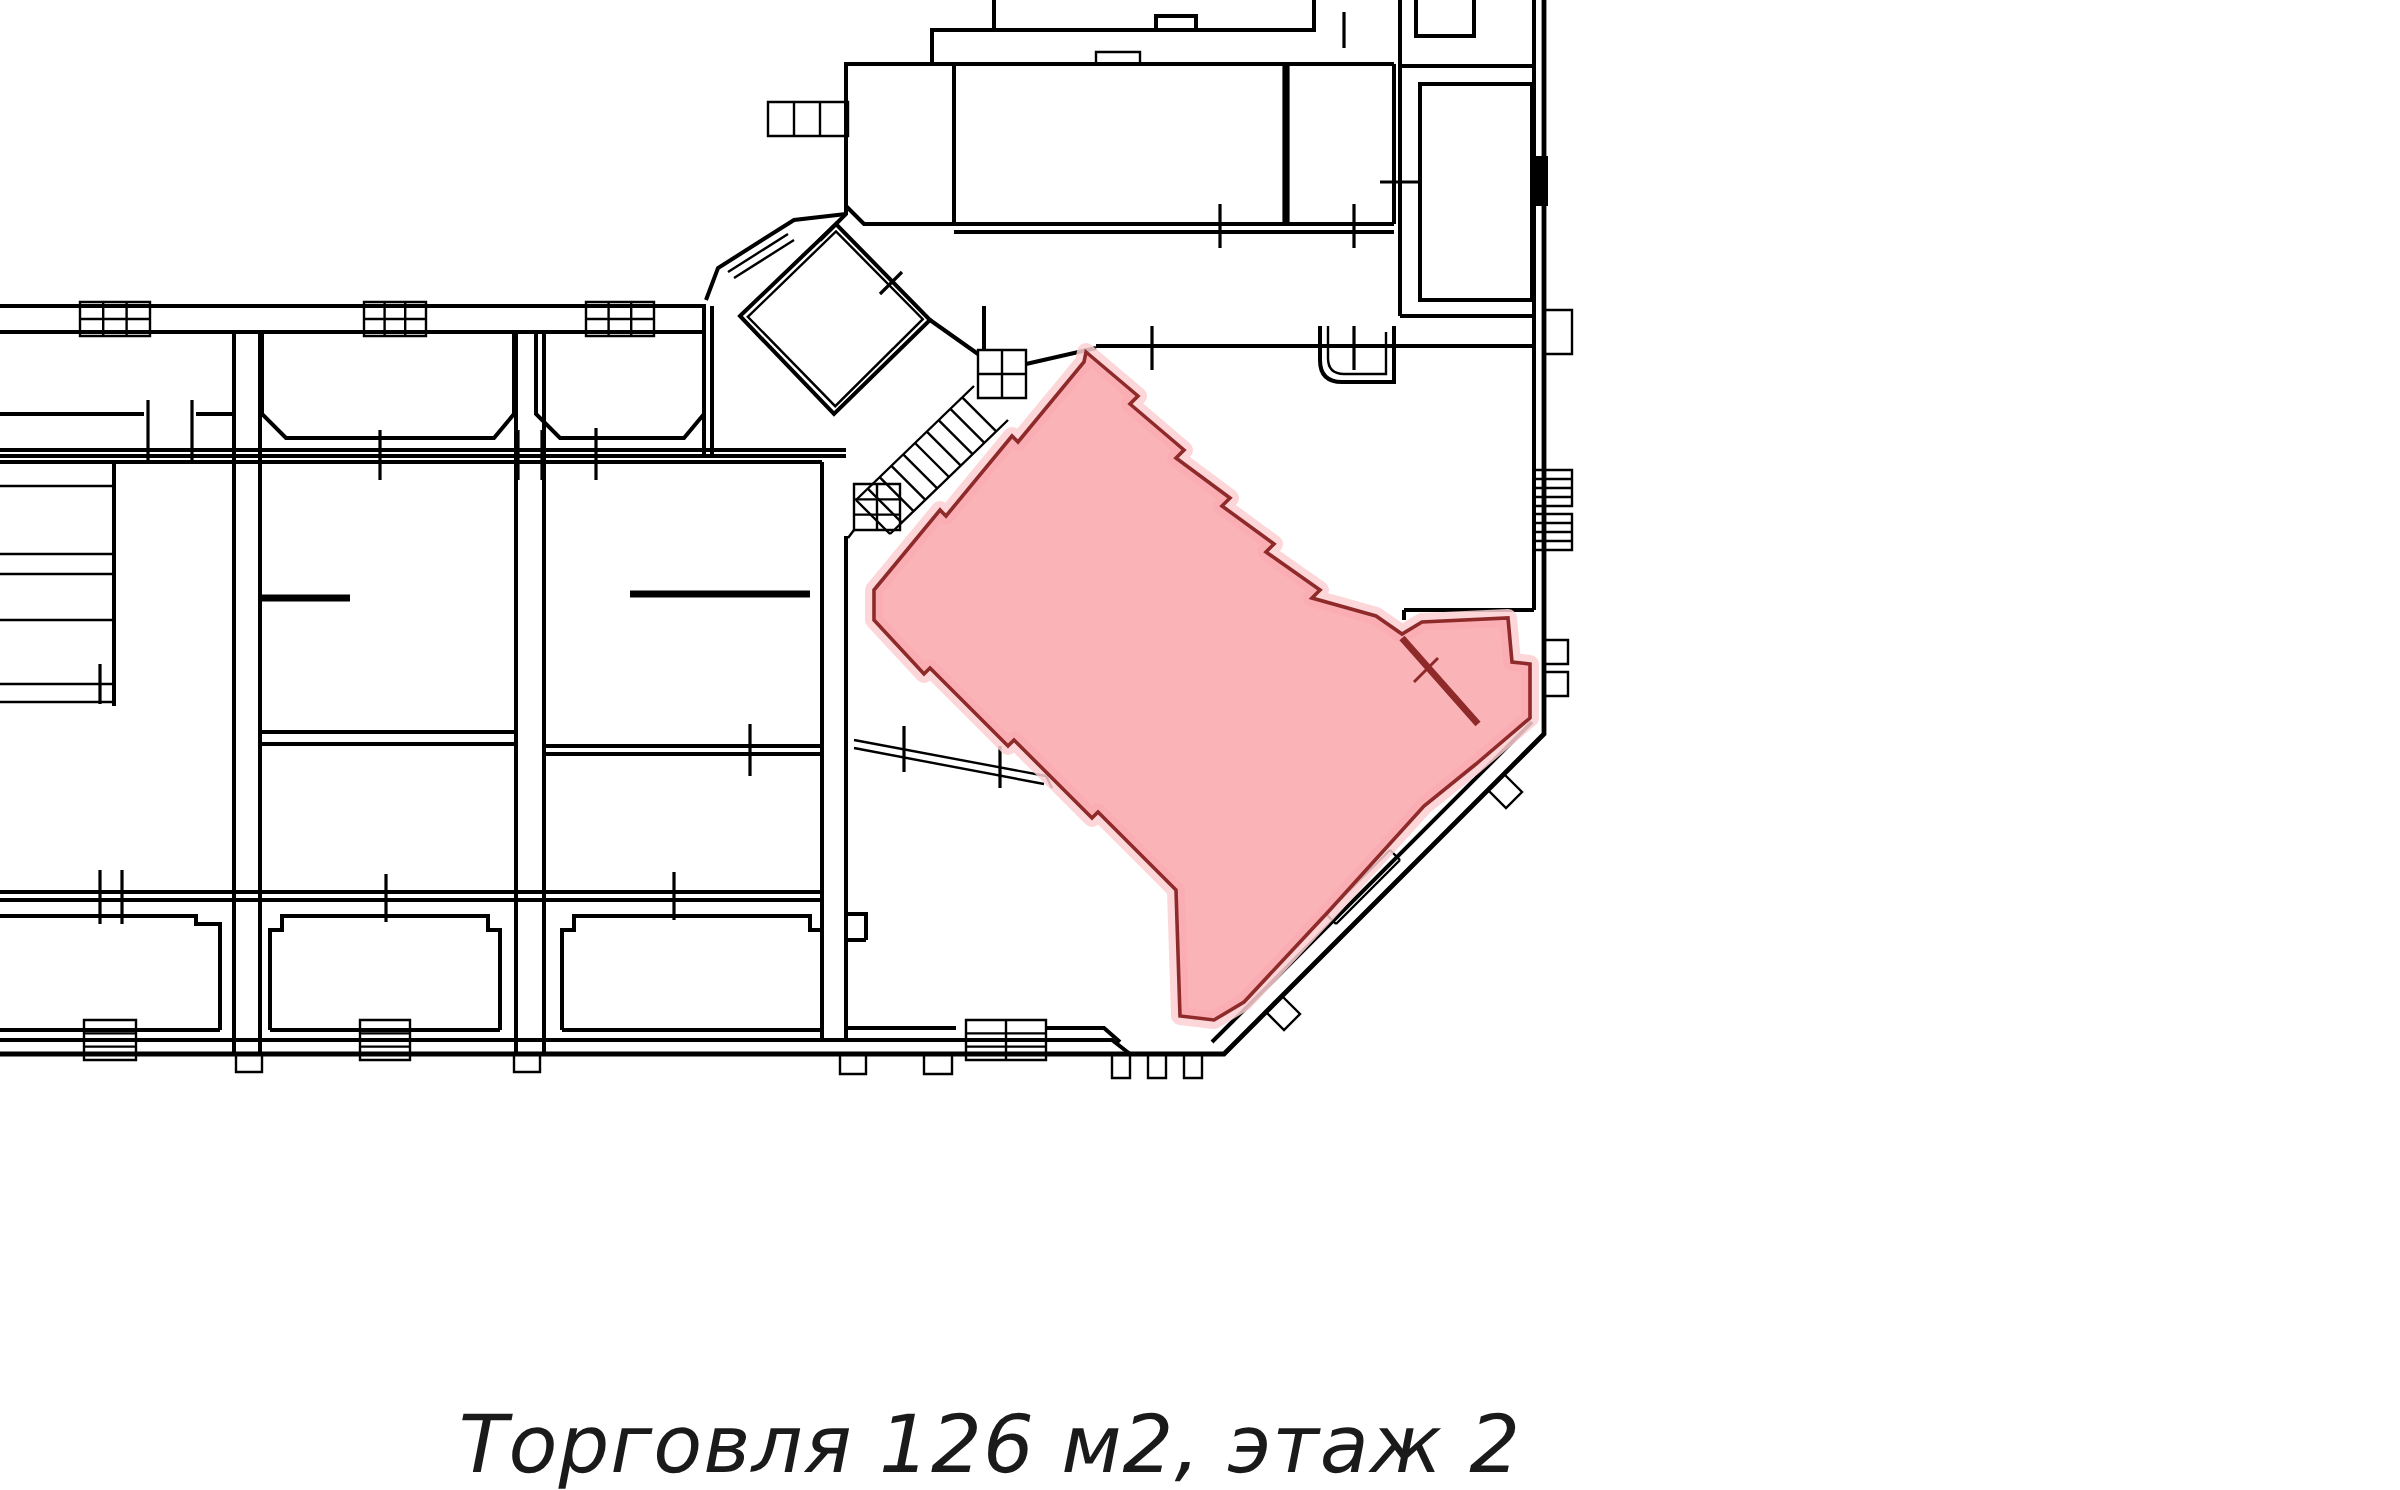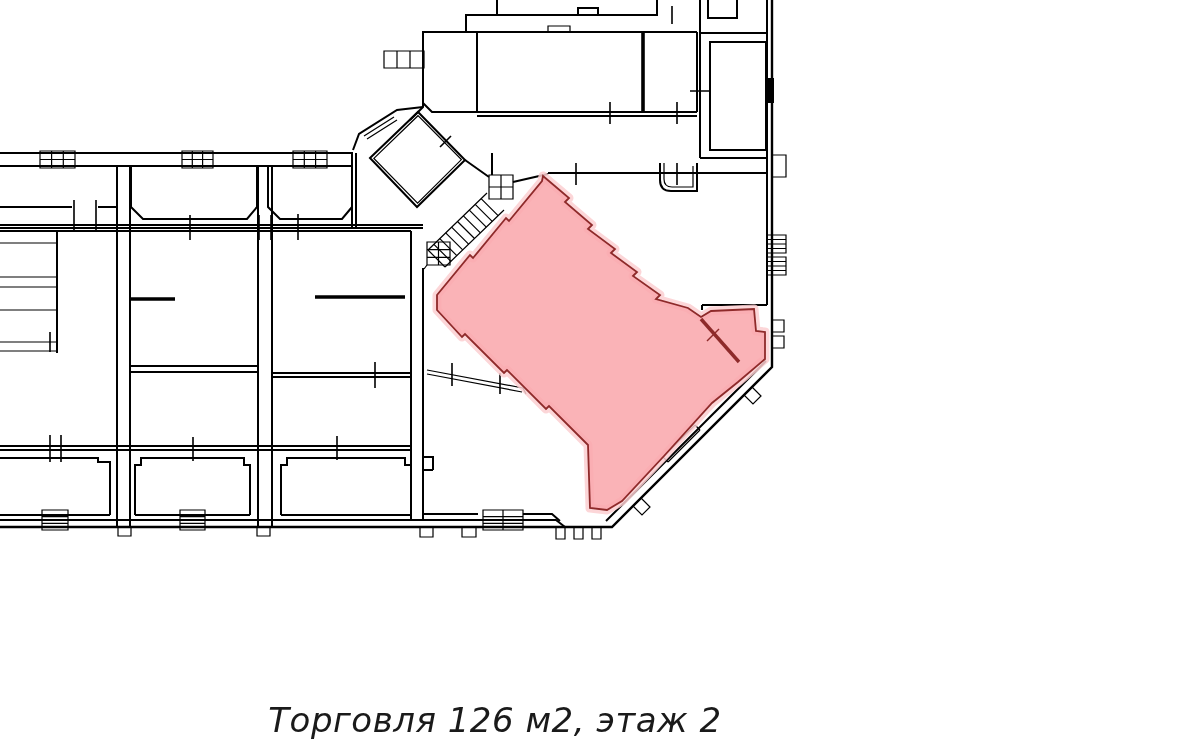--- a/index.html
+++ b/index.html
@@ -19,21 +19,21 @@
   .thin{fill:none;stroke:var(--wall-color);stroke-width:1.2;}
   .thick{fill:none;stroke:var(--wall-color);stroke-width:3.6;}
   .tick{fill:none;stroke:var(--wall-color);stroke-width:1.6;}
   .blk {fill:var(--wall-color);stroke:none;}
   .halo{fill:none;stroke:var(--highlight-halo);stroke-width:9;stroke-linejoin:round;opacity:.85;}
   .pinkfill{fill:var(--highlight-fill);fill-opacity:.88;stroke:none;}
   .redline{fill:none;stroke:var(--highlight-outline);stroke-width:1.8;stroke-linejoin:miter;}
   .redthick{fill:none;stroke:var(--highlight-outline);stroke-width:3.4;}
   .redtick{fill:none;stroke:var(--highlight-outline);stroke-width:1.5;}
   .caption{position:absolute;left:0;top:700px;width:990px;text-align:center;
-           font-style:italic;font-size:34px;color:var(--caption-color);letter-spacing:.5px;}
+           font-style:italic;font-size:40px;color:var(--caption-color);letter-spacing:.5px;}
 </style>
 </head>
 <body>
 
 <svg id="plan" width="1200" height="745" viewBox="0 0 1200 745" xmlns="http://www.w3.org/2000/svg">
 
   <g>
     <path class="w24" d="M0,527 L612,527 L772,367 L772,0"></path>
     <path class="w" d="M0,520 L556,520 L565,527"></path>
 

